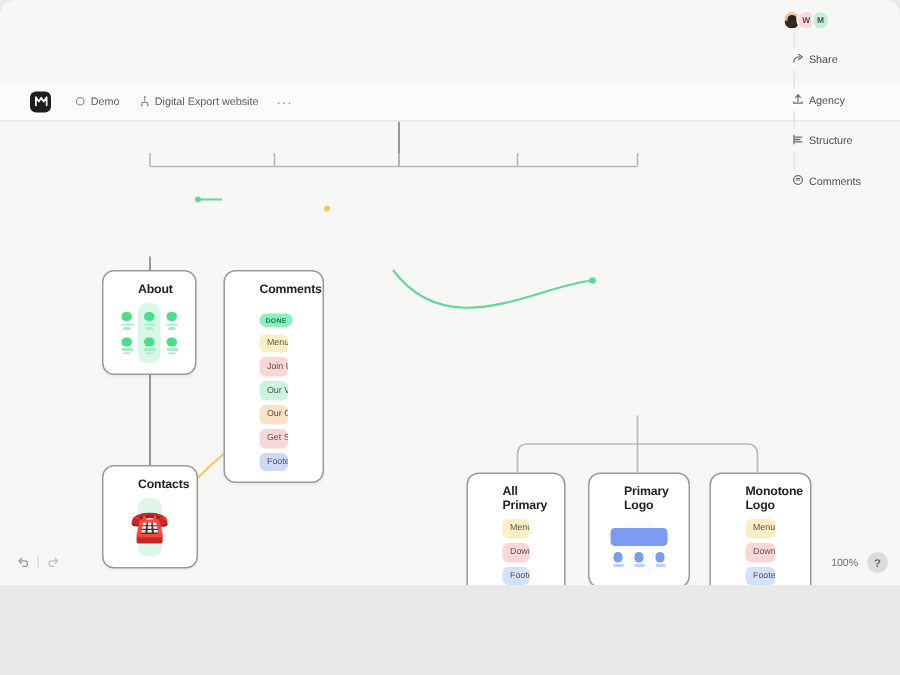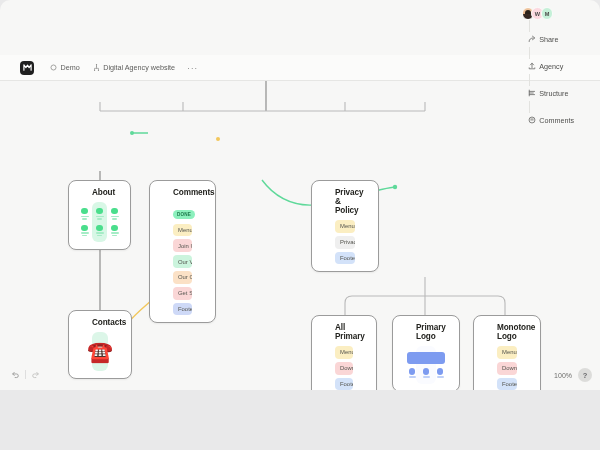--- a/index.html
+++ b/index.html
@@ -199,21 +199,21 @@
         <div class="crumb-sep"></div>
         <div class="crumb">
           <span>
             <svg width="7" height="7" viewBox="0 0 10 10">
               <path d="M5 1.2v2.2M2.2 8.6V6.2h5.6v2.4M5 3.4v2.8" fill="none" stroke="#8b8b89" stroke-width="0.95" stroke-linecap="round"></path>
               <circle cx="5" cy="1" r="0.9" fill="#8b8b89"></circle>
               <circle cx="2.2" cy="9" r="0.9" fill="#8b8b89"></circle>
               <circle cx="7.8" cy="9" r="0.9" fill="#8b8b89"></circle>
             </svg>
           </span>
-          <span>Digital Agency website</span>
+          <span>Digital Export website</span>
         </div>
         <div class="dots">···</div>
       </div>
 
       <div class="tb-right">
         <div class="avatars">
           <div class="av av-photo"></div>
           <div class="av" style="background:#fcd9e0">W</div>
           <div class="av" style="background:#c5f0d8">M</div>
         </div>
@@ -336,26 +336,20 @@
         <div class="badge badge-green">DONE</div>
         <div class="row r-yellow">Menu</div>
         <div class="row r-pink">Join Us</div>
         <div class="row r-green">Our Values</div>
         <div class="row r-orange">Our Openings</div>
         <div class="row r-pink">Get Started</div>
         <div class="row r-blue">Footer</div>
       </div>
 
 
-      <div class="card" style="left:311px; top:99px; width:68px;">
-        <div class="card-title">Privacy &amp; Policy</div>
-        <div class="row r-yellow">Menu</div>
-        <div class="row r-grey">Privacy &amp; Policy</div>
-        <div class="row r-lblue">Footer</div>
-      </div>
 
 
       <div class="card" style="left:68px; top:229px; width:64px;">
         <div class="card-title">Contacts</div>
         <div class="pane pane-mint" style="height:39px;">
           <span class="emoji">☎️</span>
         </div>
       </div>
 
       <div class="card" style="left:311px; top:234px; width:66px;">

